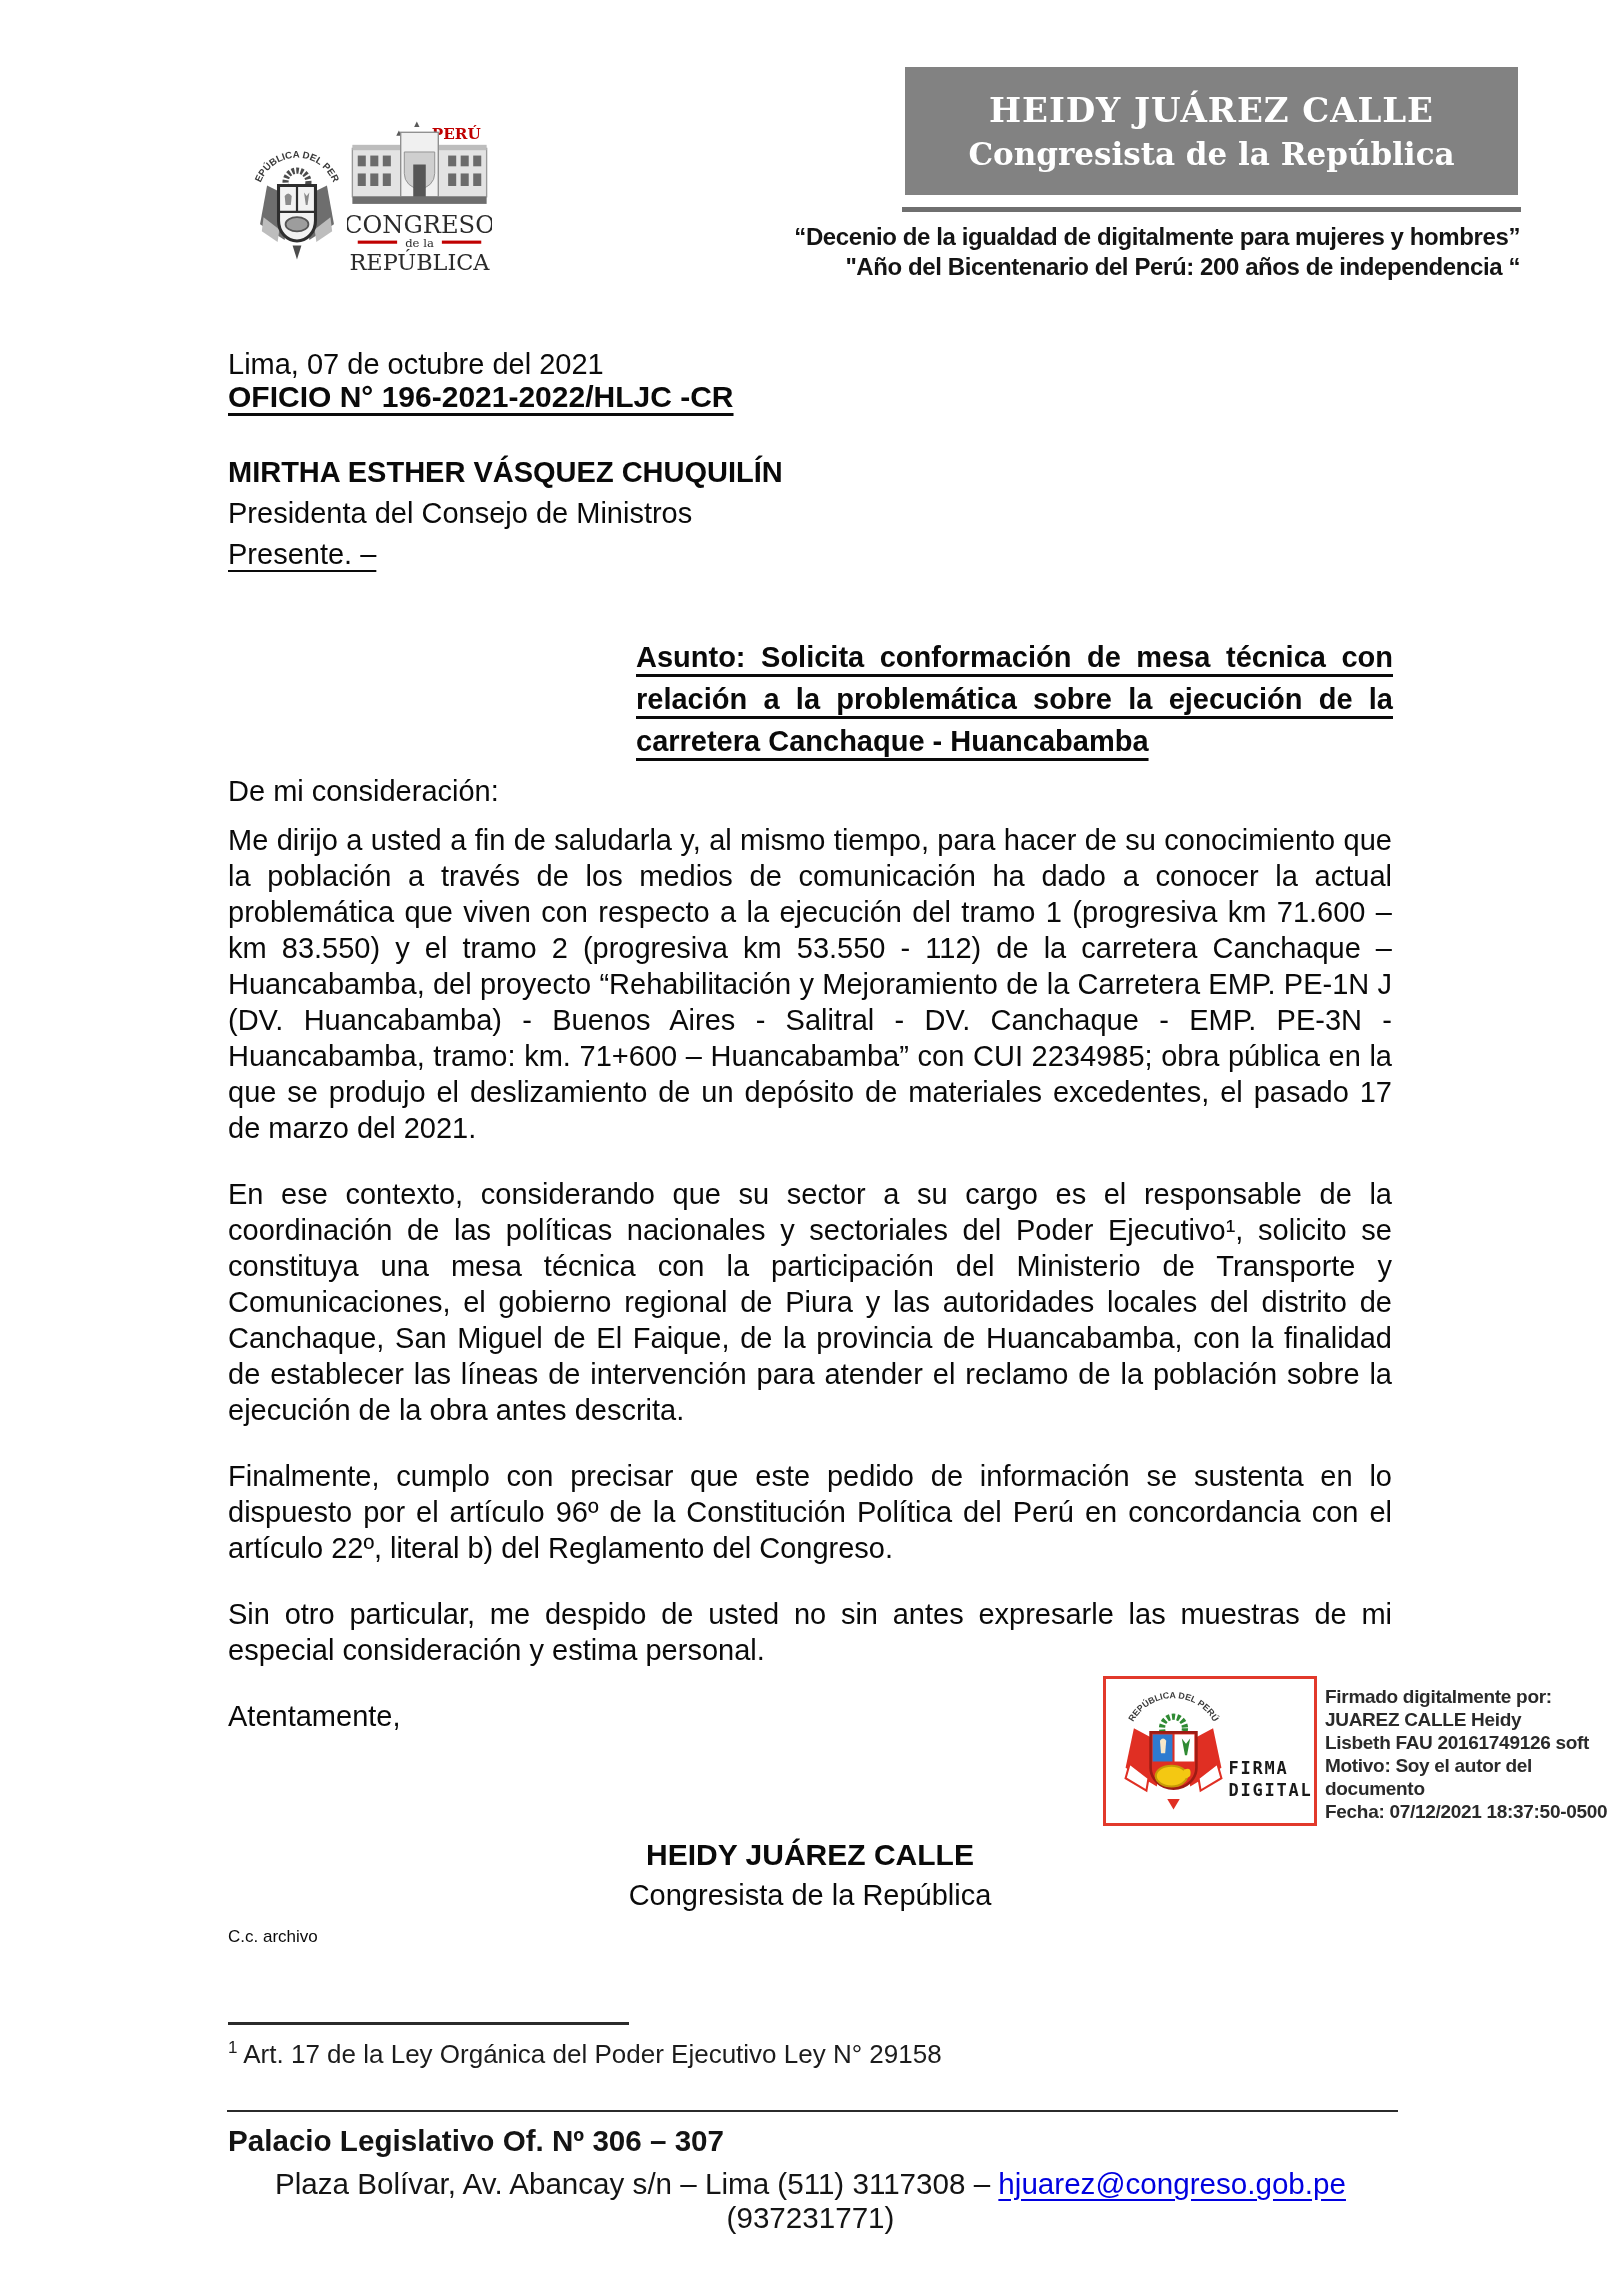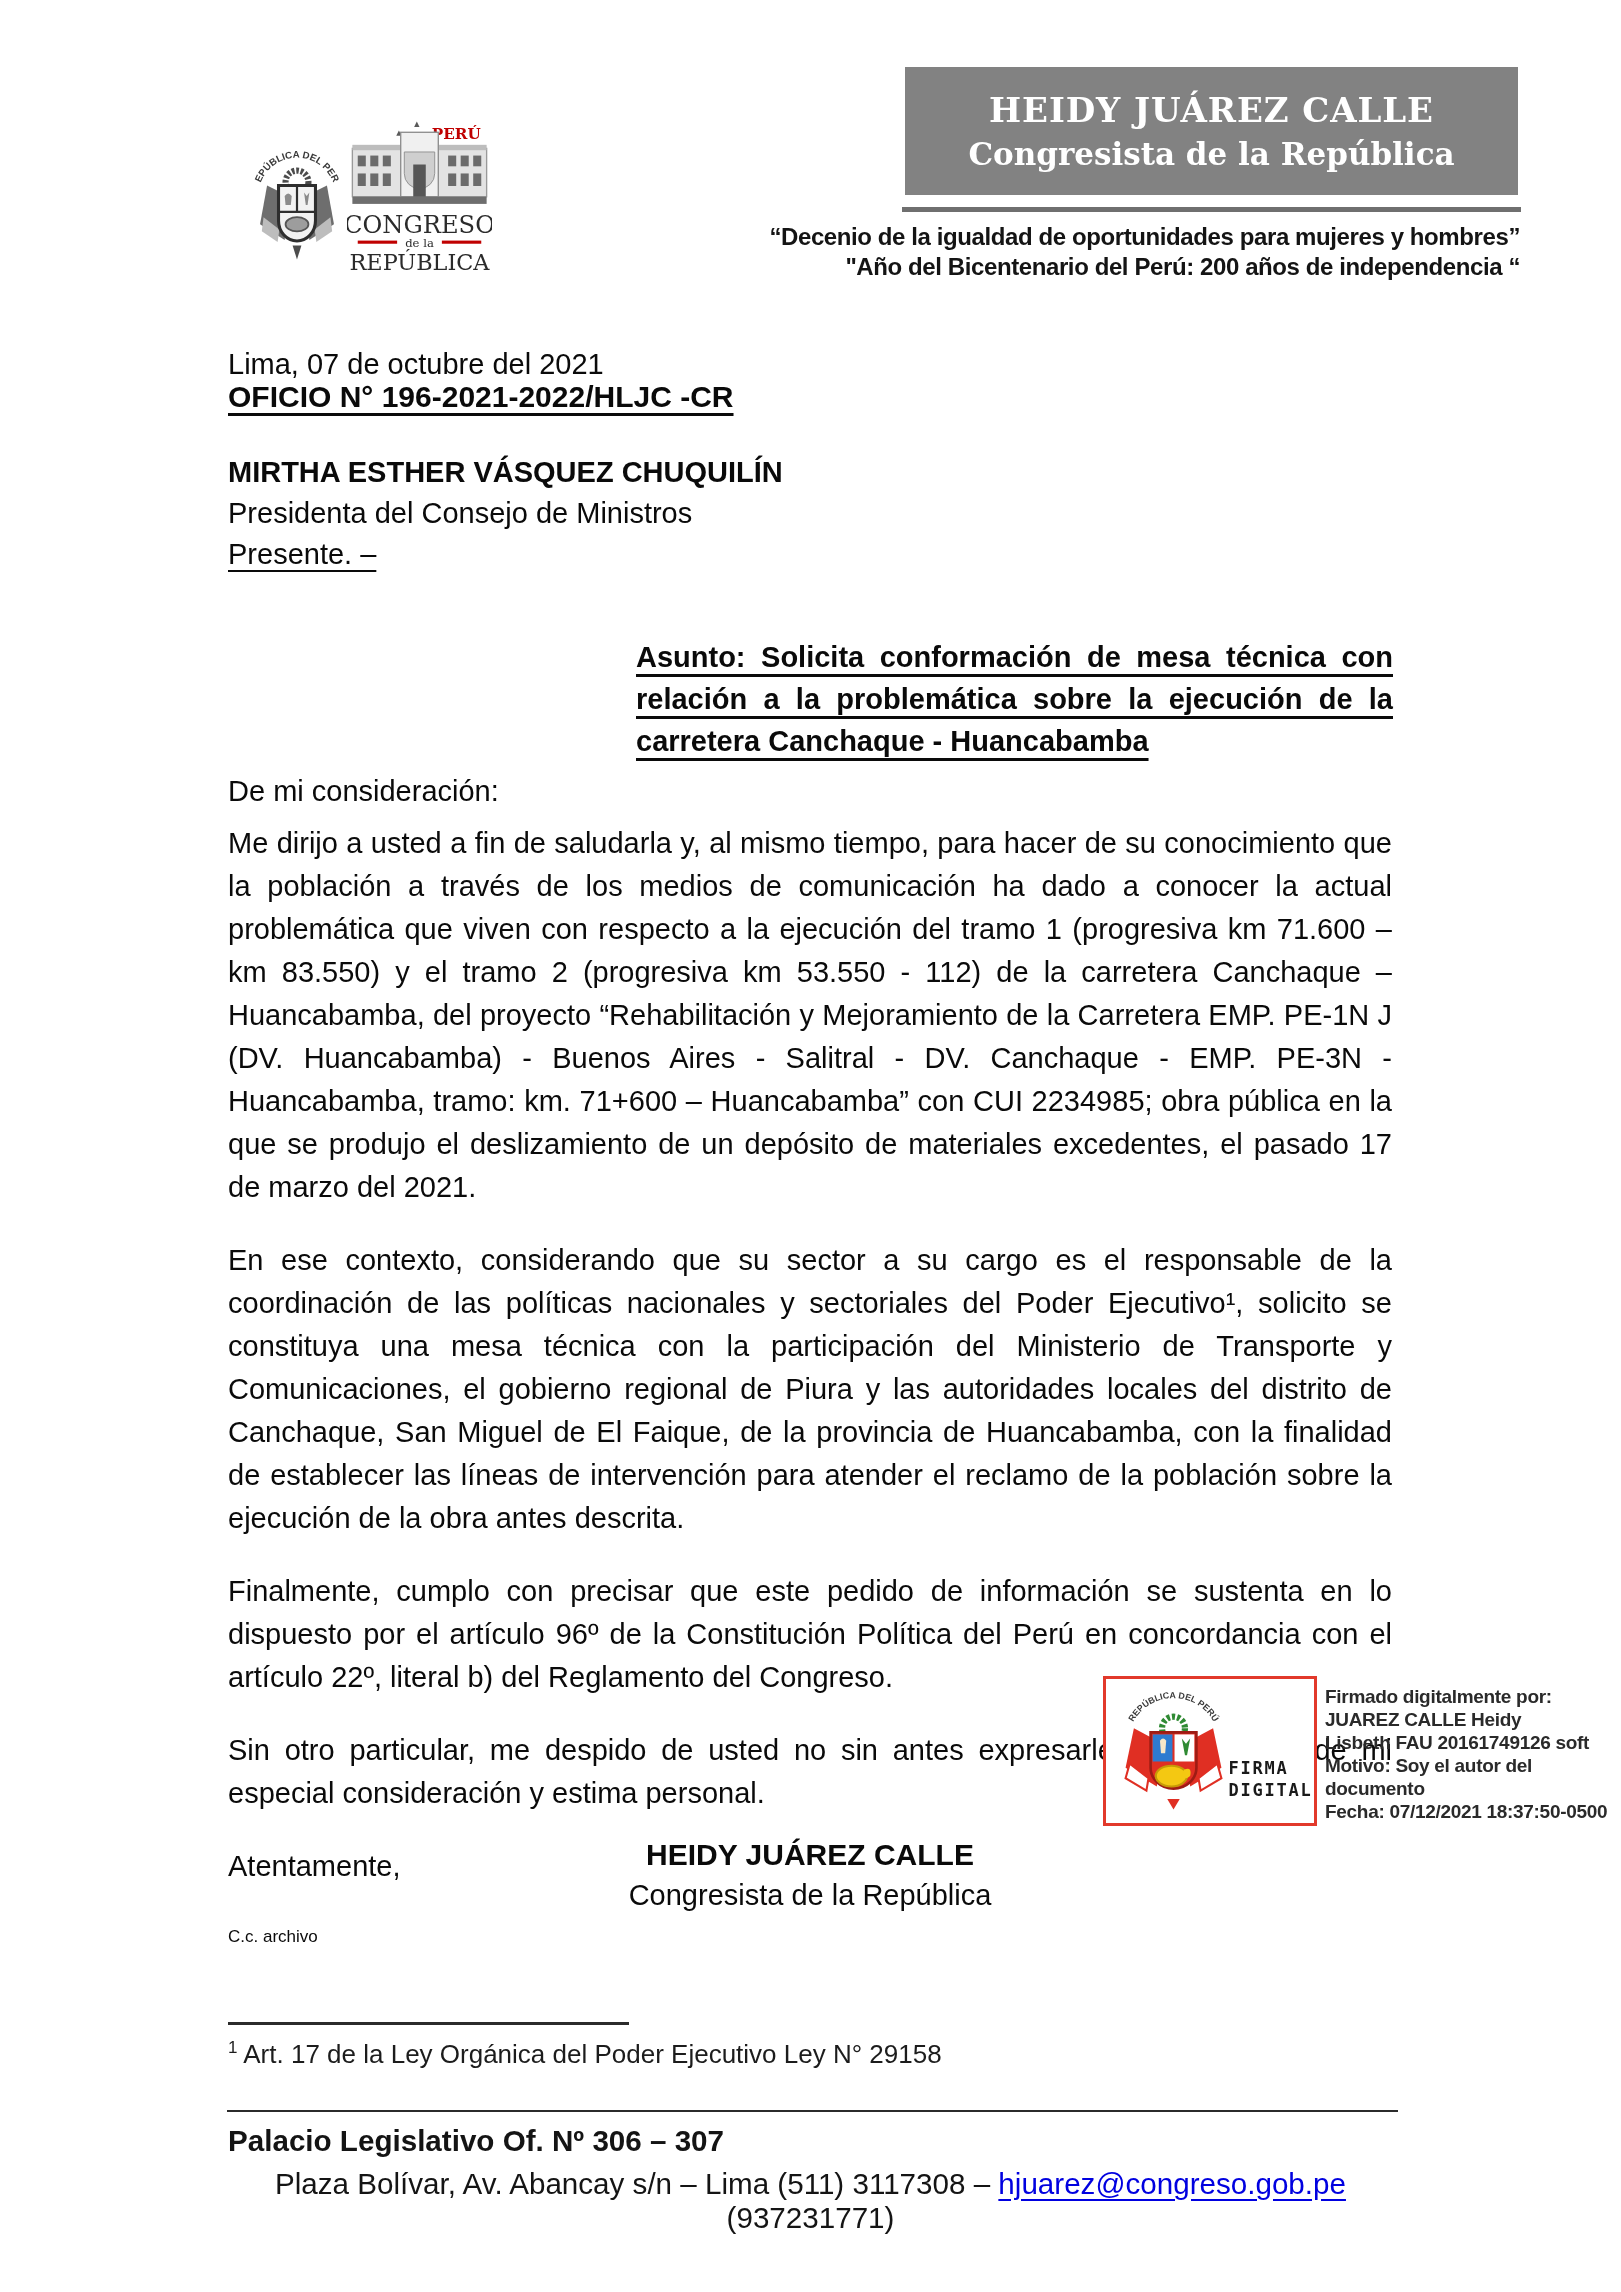--- a/index.html
+++ b/index.html
@@ -30,21 +30,21 @@
   .oficio{top:380px;font-size:30px;font-weight:bold;text-decoration:underline;text-decoration-thickness:2.7px;text-underline-offset:6.3px;}
   .recipient{top:452px;font-size:29px;line-height:41px;}
   .recipient .r-name{font-weight:bold;}
   .recipient .r-presente{text-decoration:underline;text-decoration-thickness:1.8px;text-underline-offset:6.3px;}
   .asunto{
     position:absolute;left:636px;top:636px;width:757px;
     font-size:29px;font-weight:bold;line-height:42px;text-align:justify;
     text-decoration:underline;text-decoration-thickness:2.7px;text-underline-offset:7.2px;
   }
   .salutation{top:775px;font-size:29px;}
-  .body-text{top:822px;font-size:29px;line-height:43px;text-align:justify;}
+  .body-text{top:822px;font-size:29px;line-height:36px;text-align:justify;}
   .body-text p{margin:0 0 30px 0;}
   .closing{margin-top:1px;text-align:left;}
   
   .stamp{
     position:absolute;left:1103px;top:1676px;width:214px;height:150px;
     border:3.6px solid #e2392b;background:#ffffff;box-sizing:border-box;
   }
   .stamp-arms{position:absolute;left:5.4px;top:1.8px;width:125px;height:136px;}
   .stamp-label{
     position:absolute;right:3.6px;top:79px;width:82px;text-align:left;
@@ -131,21 +131,21 @@
     <text x="81" y="172" text-anchor="middle" font-family="DejaVu Serif, serif" font-size="25" fill="#2b2b2b">REPÚBLICA</text>
   </svg>
 
   <div class="name-banner">
     <div class="bn1">HEIDY JUÁREZ CALLE</div>
     <div class="bn2">Congresista de la República</div>
   </div>
   <div class="banner-rule"></div>
 
   <div class="mottos">
-    <div>“Decenio de la igualdad de oportunidades para mujeres y hombres”</div>
+    <div>“Decenio de la igualdad de digitalmente para mujeres y hombres”</div>
     <div>"Año del Bicentenario del Perú: 200 años de independencia “</div>
   </div>
 
   <div class="content abs date">Lima, 07 de octubre del 2021</div>
   <div class="content abs oficio">OFICIO N° 196-2021-2022/HLJC -CR</div>
 
   <div class="content abs recipient">
     <div class="r-name">MIRTHA ESTHER VÁSQUEZ CHUQUILÍN</div>
     <div>Presidenta del Consejo de Ministros</div>
     <div class="r-presente" style="display:inline-block;">Presente. –</div>

